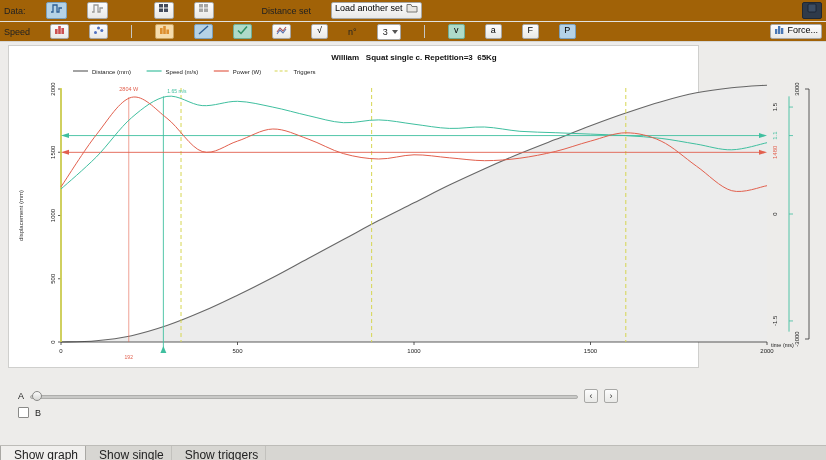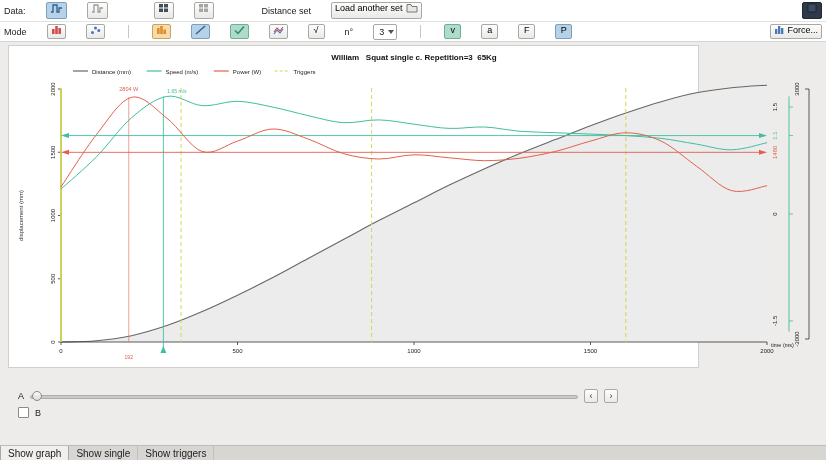--- a/index.html
+++ b/index.html
@@ -1,18 +1,18 @@
 <!DOCTYPE html>
 <html><head>
 <meta charset="utf-8">
 <style>
   *{margin:0;padding:0;box-sizing:border-box}
   html,body{width:826px;height:460px}
   body{font-family:"Liberation Sans",sans-serif;background:#edecea;position:relative;overflow:hidden;font-size:9px;color:#1a1a1a}
-  .toolbar{display:flex;align-items:center;gap:20px;padding:0 4px;background:#ffffff}
+  .toolbar{display:flex;align-items:center;gap:20px;padding:0 4px;background:#a16207}
   #tb1{height:22px;border-bottom:1px solid #e2e2e0}
   #tb2{height:20px;border-bottom:1px solid #d5d5d3}
   .lbl{font-size:9px;color:#222;white-space:nowrap}
   .tbtn{display:inline-flex;justify-content:center;height:17px;min-width:20px;border:1px solid #a8a8a6;border-radius:2px;background:linear-gradient(#fdfdfd,#e9e9e7);font-size:9px;padding:0 3px;gap:3px;cursor:default;white-space:nowrap}
   .tbtn.small{height:15px;min-width:17px}
   .tbtn.sel{background:#b5d2e6;border-color:#7aa0bd}
   .tbtn.sel-teal{background:#aedbca;border-color:#6fae97}
   .tbtn.sel-orange{background:#f6dcab;border-color:#caa35f}
   .tbtn.dark{background:#2e3a4a;border-color:#1f2833;width:18px}
   .sep{width:1px;height:13px;background:#c6c6c4;margin:0 3px}
@@ -23,21 +23,21 @@
   .bottom-panel{position:absolute;left:8px;top:370px;width:810px;height:60px}
   .col-headers{position:absolute;top:4px;right:2px;display:flex;gap:13px;font-size:8px;color:#111}
   .slider-row{position:absolute;top:19px;left:10px;right:0;display:flex;align-items:center;gap:6px}
   .slider{position:relative;width:548px;height:12px}
   .slider .track{position:absolute;left:0;right:0;top:5px;height:4px;background:#c9c9c7;border:1px solid #aeaeac;border-radius:3px}
   .slider .handle{position:absolute;left:2px;top:1px;width:10px;height:10px;border-radius:50%;background:linear-gradient(#fafafa,#d8d8d6);border:1px solid #8a8a88}
   .nav{width:14px;height:14px;border:1px solid #a8a8a6;border-radius:2px;background:linear-gradient(#fdfdfd,#e9e9e7);font-size:9px;line-height:11px;color:#333;text-align:center;padding:0}
   .b-row{position:absolute;top:37px;left:10px;display:flex;align-items:center;gap:6px}
   .checkbox{width:11px;height:11px;background:#fff;border:1px solid #8a8a88;border-radius:1px;display:inline-block}
   .tabbar{position:absolute;left:0;bottom:0;width:826px;height:15px;background:#d7d6d2;border-top:1px solid #bdbcb8;display:flex;align-items:stretch}
-  .tab{font-size:10px;padding:2px 7px 0 7px;color:#222;border-right:1px solid #c2c1bd}
+  .tab{font-size:12px;padding:2px 7px 0 13px;color:#222;border-right:1px solid #c2c1bd}
   .tab.active{background:#f0efed;border-left:1px solid #a9a8a4;border-right:1px solid #a9a8a4}
   svg{display:block}
   button{font-family:"Liberation Sans",sans-serif}
 </style>
 </head>
 <body>
 
 <div class="toolbar" id="tb1">
   <span class="lbl">Data:</span>
   <button class="tbtn sel">
@@ -89,21 +89,21 @@
   <button class="tbtn dark">
     <span>
         <svg width="10" height="10" viewBox="0 0 10 10">
           <rect x="1" y="1" width="8" height="8" rx="1" fill="#3c4d63" stroke="#16202c" stroke-width="0.8"></rect>
         </svg>
       </span>
   </button>
 </div>
 
 <div class="toolbar" id="tb2">
-  <span class="lbl">Mode</span>
+  <span class="lbl">Speed</span>
   <button class="tbtn small">
     <span>
         <svg width="11" height="10" viewBox="0 0 11 10">
           <rect x="1" y="4" width="2.6" height="5" fill="#cc5050"></rect>
           <rect x="4.2" y="1" width="2.6" height="8" fill="#cc5050"></rect>
           <rect x="7.4" y="3" width="2.6" height="6" fill="#cc5050"></rect>
         </svg>
       </span>
   </button>
   <button class="tbtn small">

